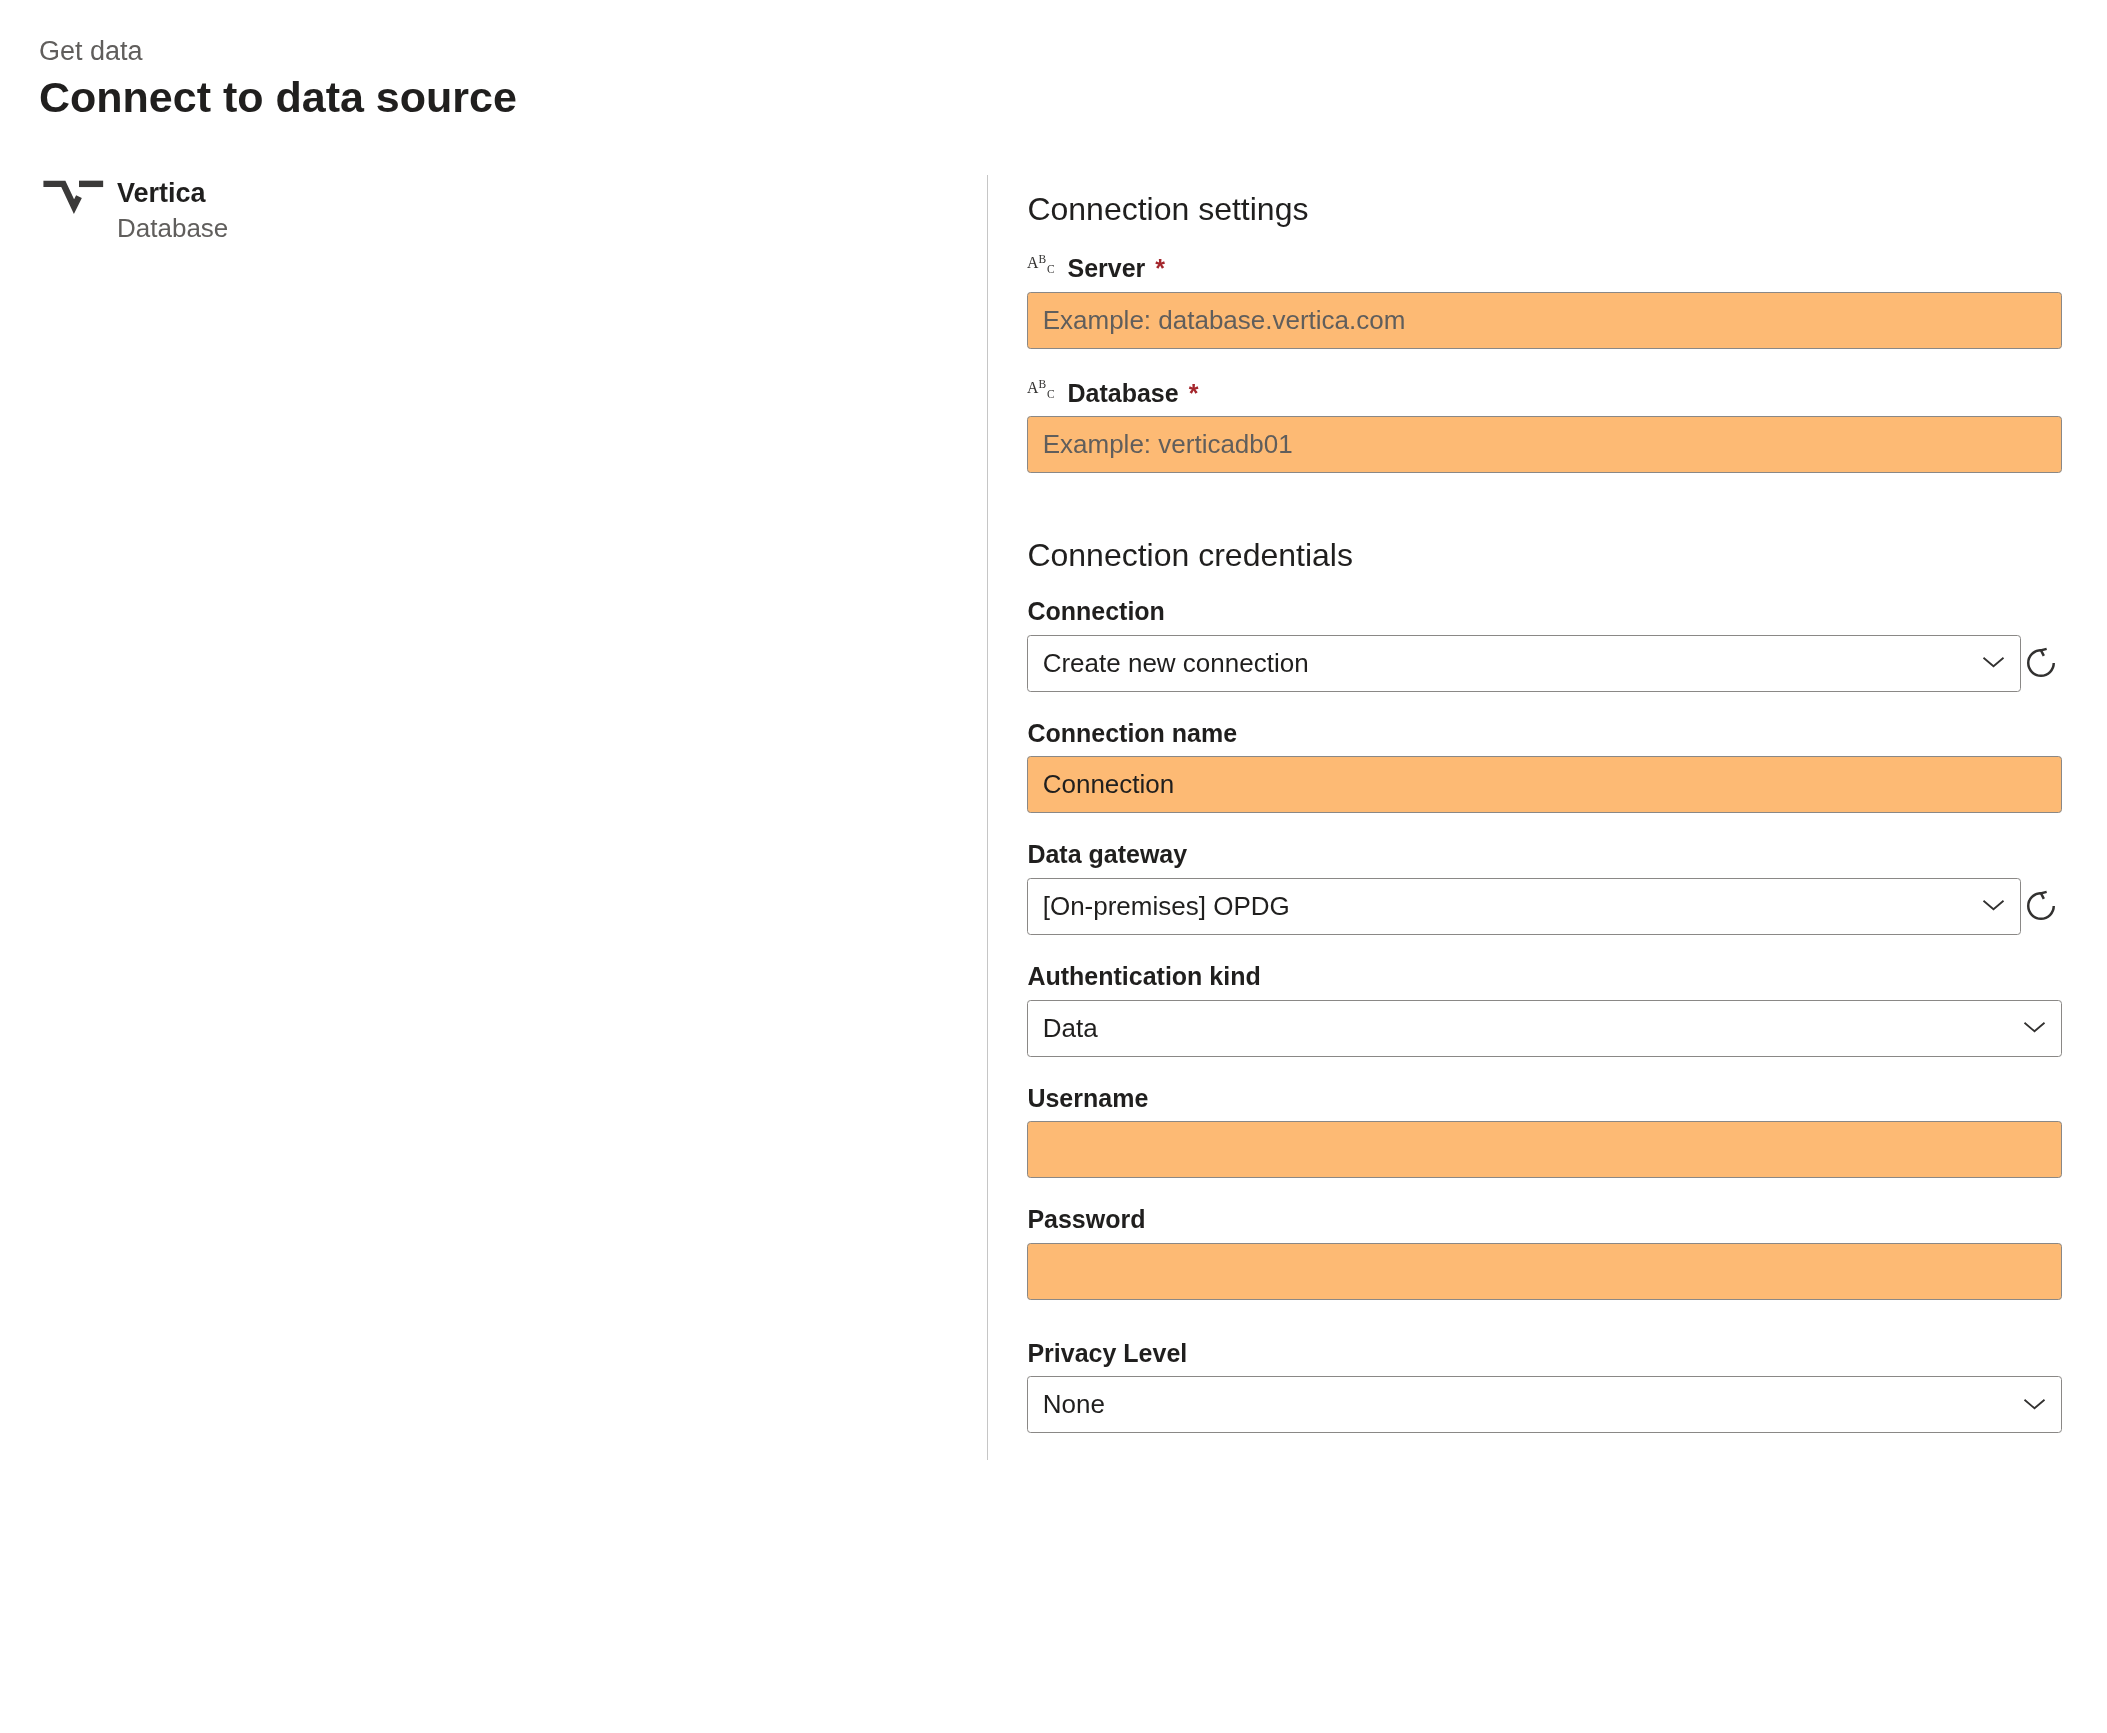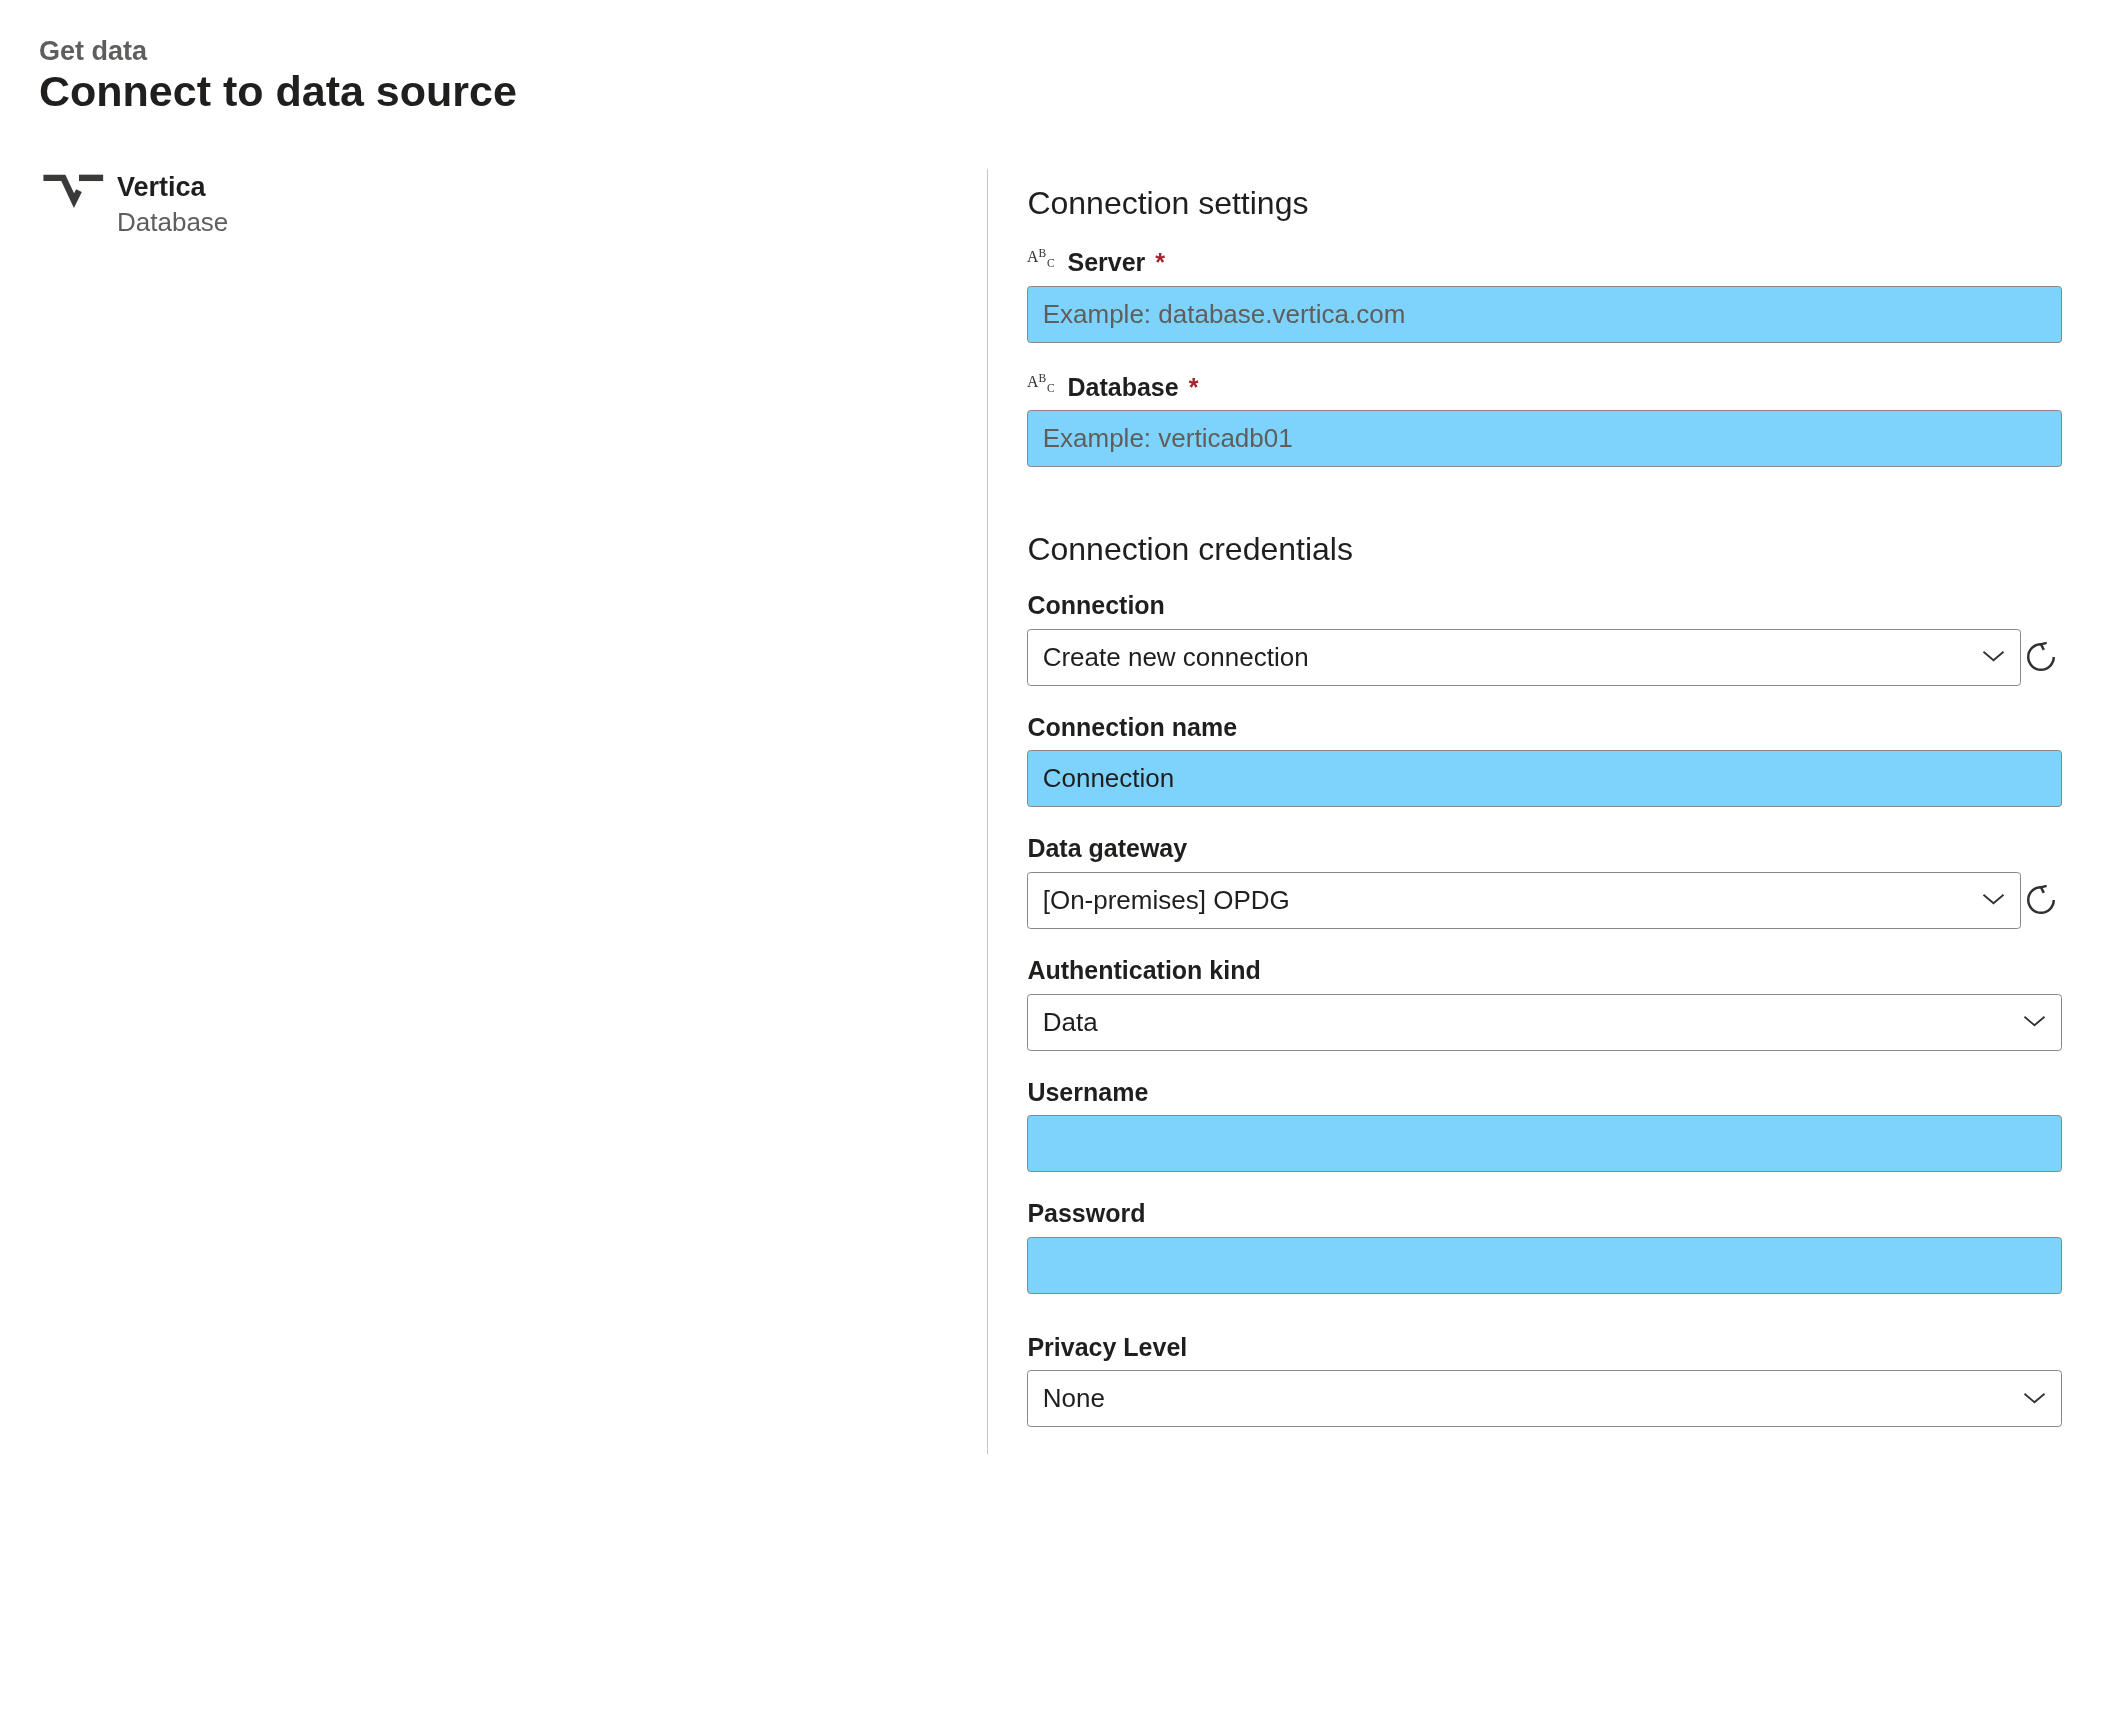--- a/index.html
+++ b/index.html
@@ -11,22 +11,22 @@
     color: #323130;
   }
   body {
     width: 2108px;
     height: 1734px;
     padding: 36px 39px;
   }
   .breadcrumb {
     font-size: 27px;
     color: #605e5c;
-    margin-bottom: 0;
-    font-weight: 700;
+    margin-bottom: 6px;
+    font-weight: 400;
   }
   .page-title {
     font-size: 43px;
     font-weight: 600;
     color: #201f1e;
     margin: 0 0 53px 0;
   }
   .columns {
     display: flex;
   }
@@ -106,21 +106,21 @@
   }
   .input-box {
     width: 100%;
     height: 57px;
     border: 1.4px solid #8a8886;
     border-radius: 3.6px;
     padding: 0 14.3px;
     font-size: 26px;
     font-family: inherit;
     color: #201f1e;
-    background: #7dd3fc;
+    background: #fdba74;
   }
   .input-box::placeholder {
     color: #605e5c;
     opacity: 1;
   }
   .select-row {
     display: flex;
     align-items: center;
   }
   .select-box {

